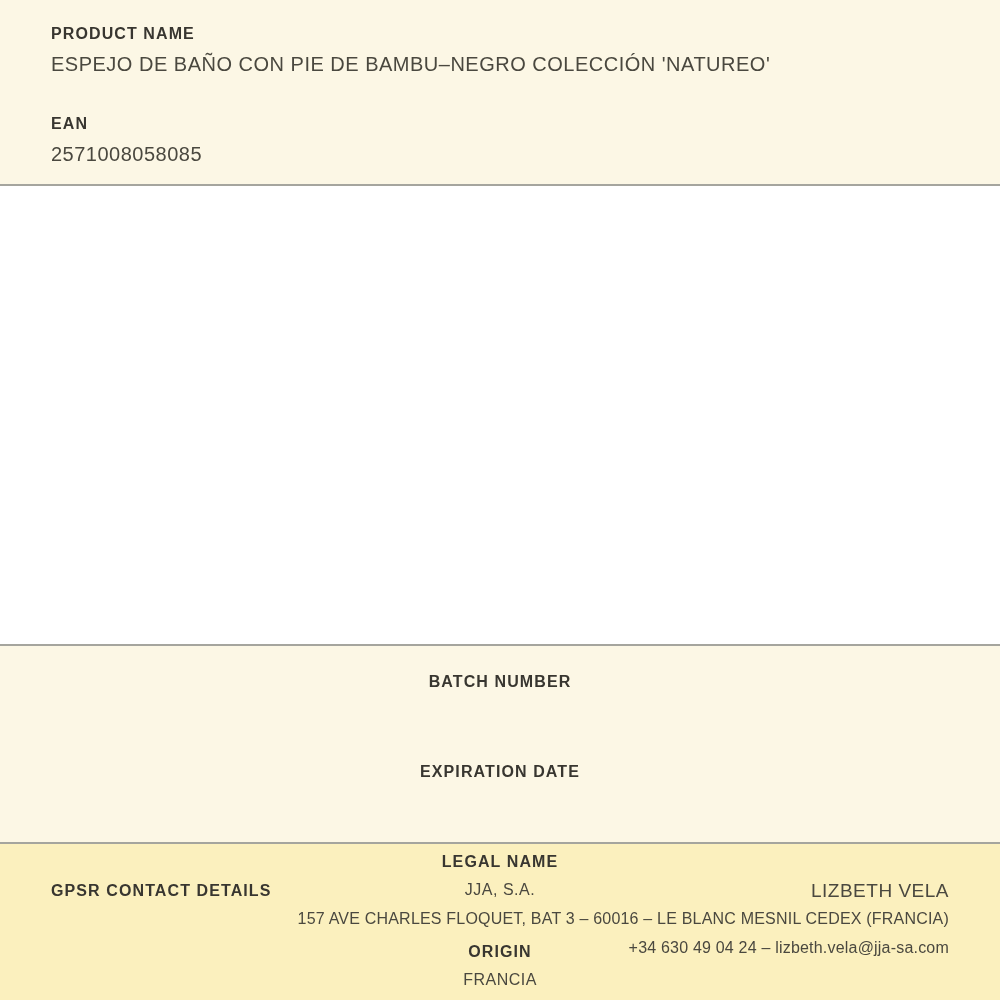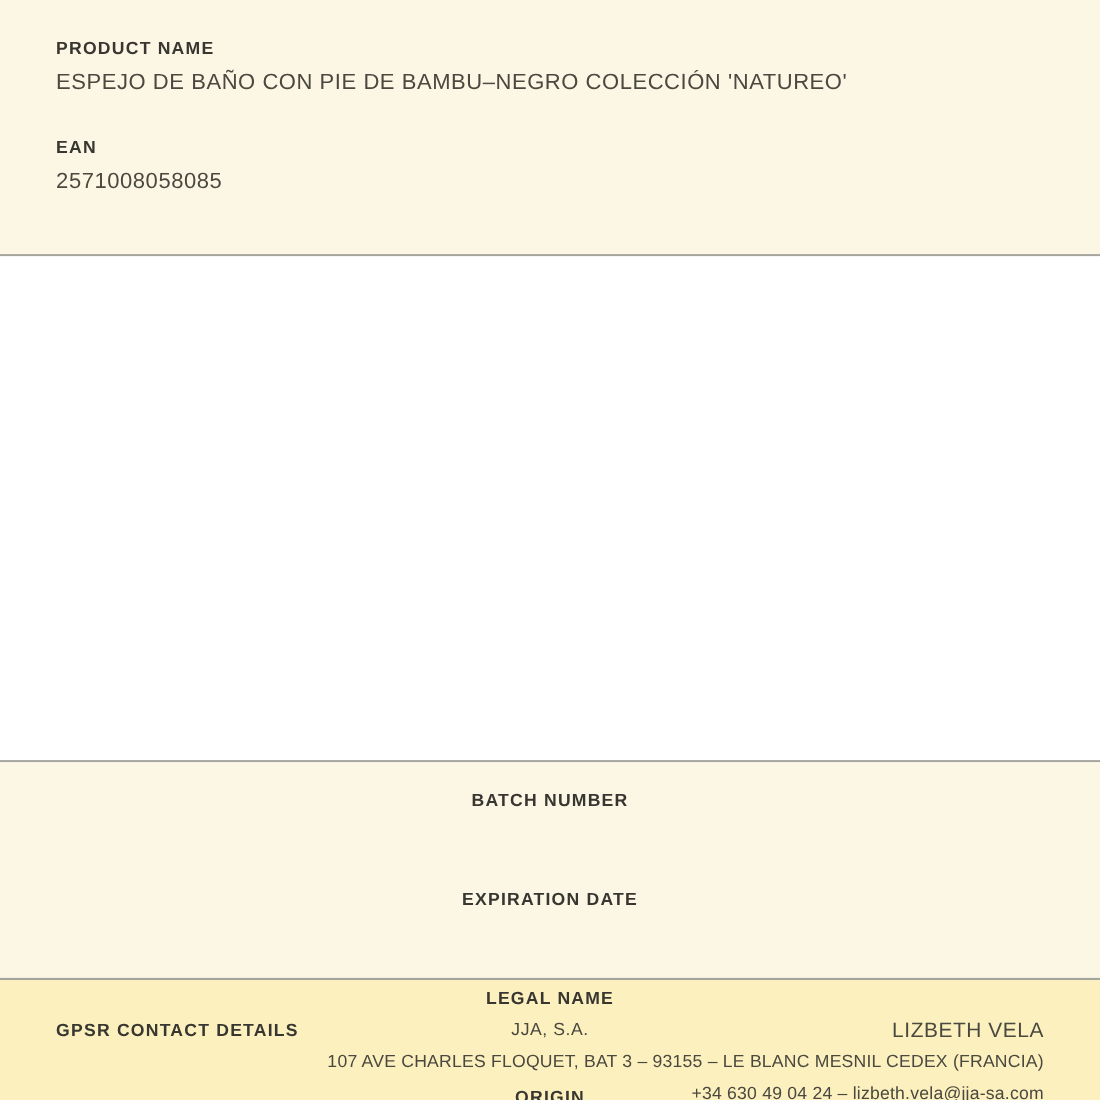--- a/index.html
+++ b/index.html
@@ -3,24 +3,24 @@
 <meta charset="utf-8">
 <style>
   * { margin: 0; padding: 0; box-sizing: border-box; }
   html, body { width: 1000px; height: 1000px; }
   body {
     font-family: "Liberation Sans", sans-serif;
     color: #44423a;
     background: #ffffff;
   }
   .sec-product {
-    height: 233px;
+    height: 186px;
     background: #fcf7e5;
     border-bottom: 2px solid #a5a59e;
-    padding: 36px 51px 0 51px;
+    padding: 25px 51px 0 51px;
   }
   .field-label {
     font-size: 16px;
     font-weight: bold;
     letter-spacing: 1.1px;
     line-height: 18px;
     color: #383630;
   }
   .field-value {
     font-size: 20px;
@@ -124,15 +124,15 @@
       <div class="cell-value">FRANCIA</div>
     </div>
   </div>
 </div>
 
 <div class="sec-gpsr">
   <div class="gpsr-row">
     <div class="gpsr-heading">GPSR CONTACT DETAILS</div>
     <div class="gpsr-name">LIZBETH VELA</div>
   </div>
-  <div class="gpsr-line gpsr-address">107 AVE CHARLES FLOQUET, BAT 3 – 93155 – LE BLANC MESNIL CEDEX (FRANCIA)</div>
+  <div class="gpsr-line gpsr-address">157 AVE CHARLES FLOQUET, BAT 3 – 60016 – LE BLANC MESNIL CEDEX (FRANCIA)</div>
   <div class="gpsr-line gpsr-phone">+34 630 49 04 24 – lizbeth.vela@jja-sa.com</div>
 </div>
 
 </body></html>

